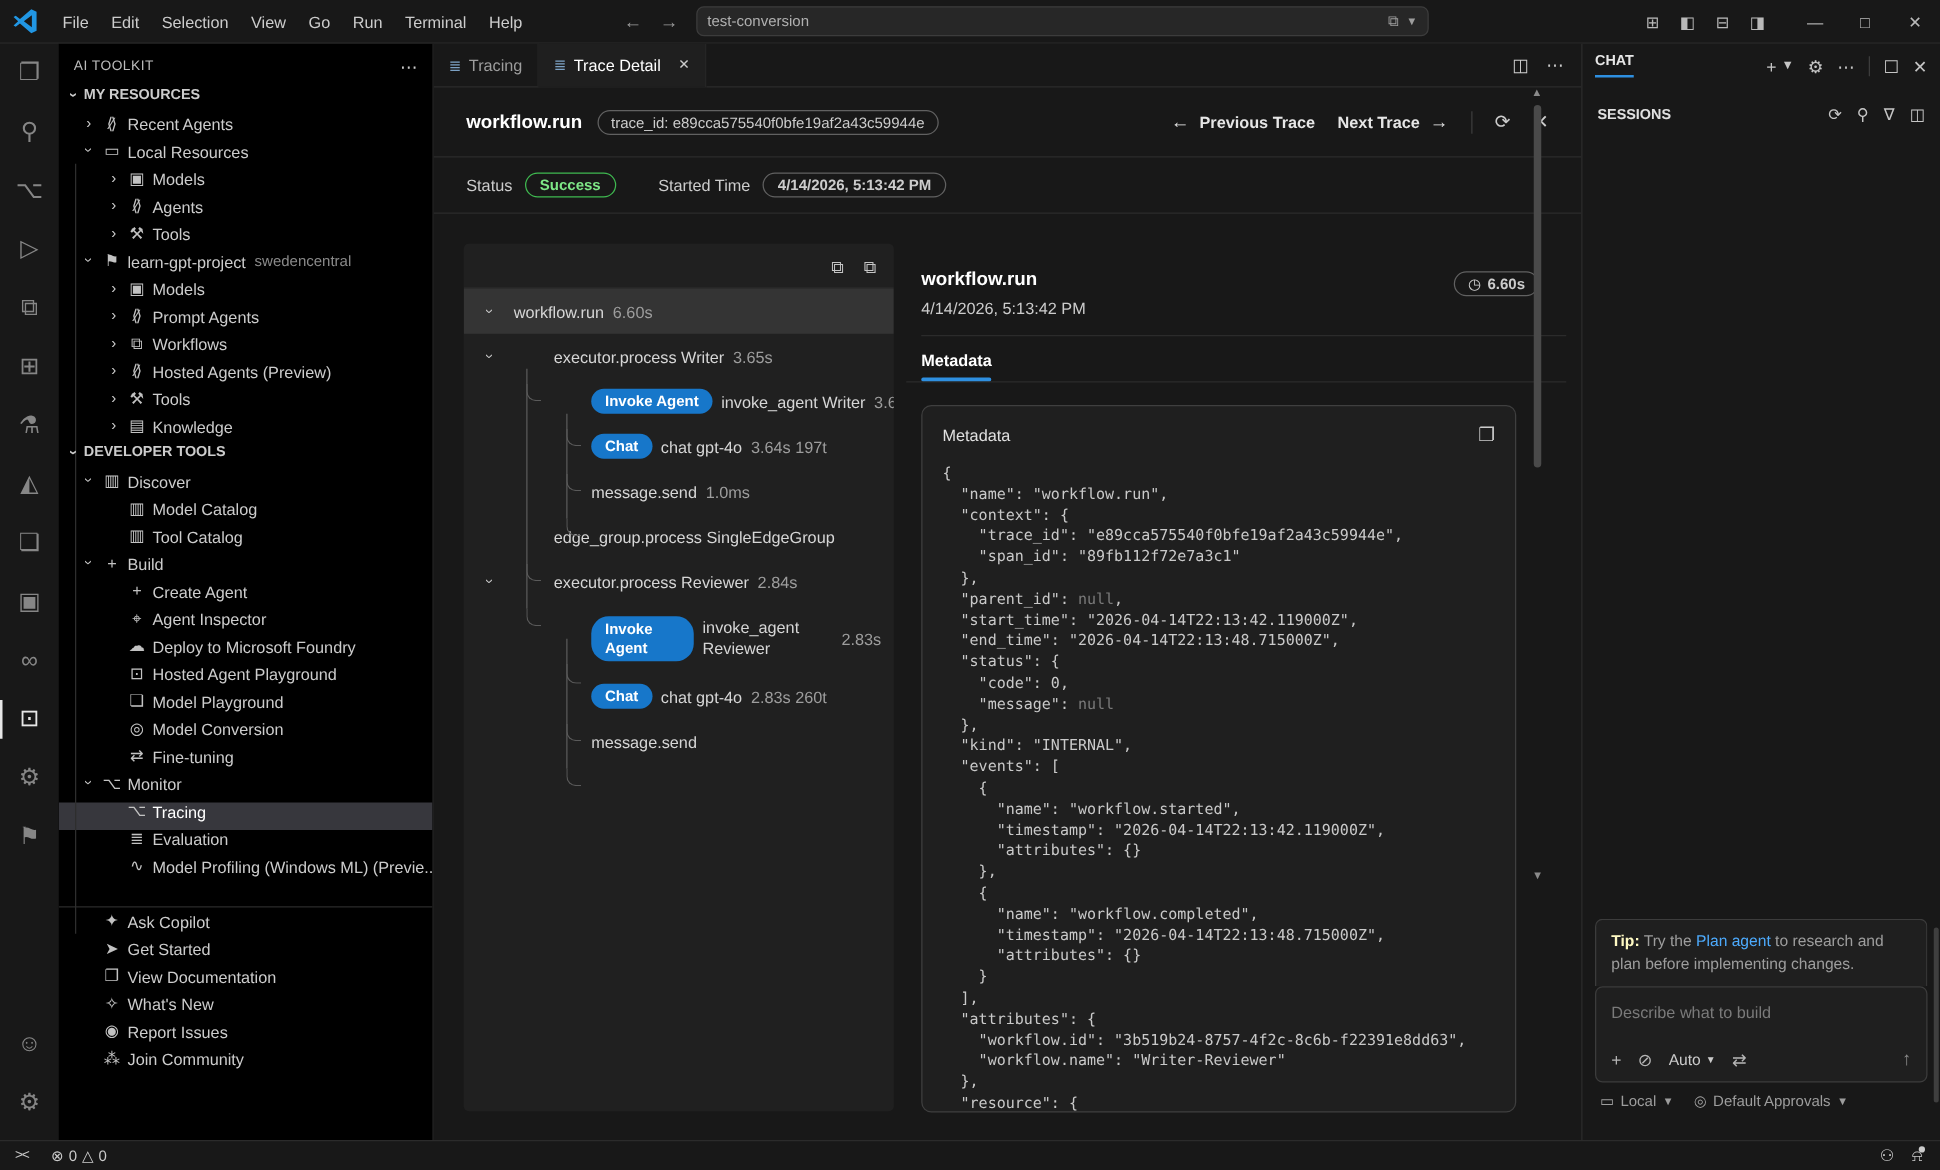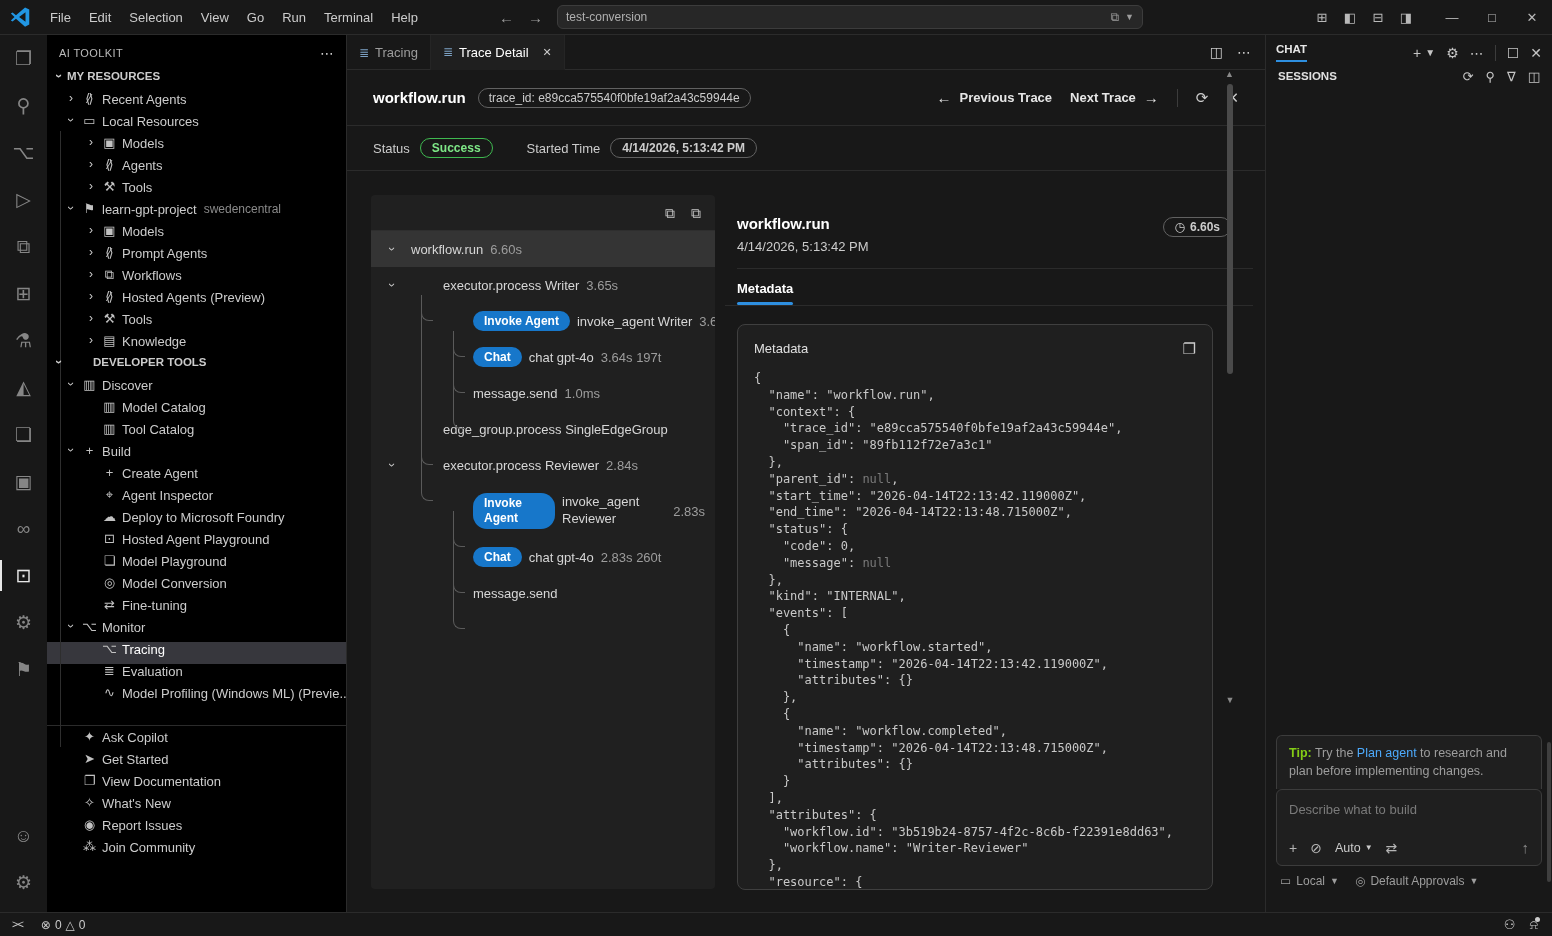--- a/index.html
+++ b/index.html
@@ -129,27 +129,27 @@
 
   
   .chat { position:absolute; left:1265px; top:35px; width:287px; height:877px;
     background:#181818; border-left:1px solid #2b2b2b; }
   .chat-head { height:35px; display:flex; align-items:center; padding:0 10px; }
   .chat-title { font-size:11.5px; font-weight:bold; color:#e7e7e7; position:relative; padding-bottom:7px; }
   .chat-title::after { content:""; position:absolute; left:0; right:0; bottom:0; height:2px; background:#2e8fe0; }
   .chat-head-icons { margin-left:auto; display:flex; align-items:center; gap:11px; color:#c5c5c5; font-size:14px; }
   .chat-head-icons .sep { width:1px; height:16px; background:#3c3c3c; }
   .chat-head-icons .small { font-size:10px; margin-left:-7px; }
-  .sessions-row { height:28px; display:flex; align-items:flex-start; padding:0 12px; }
+  .sessions-row { height:28px; display:flex; align-items:flex-end; padding:0 12px; }
   .sessions-label { font-size:11.5px; font-weight:bold; color:#e0e0e0; }
   .sessions-icons { margin-left:auto; display:flex; gap:12px; color:#c5c5c5; font-size:13px; }
   .chat-bottom { position:absolute; left:10px; right:10px; bottom:24px; }
   .tip-box { border:1px solid #3c3c3c; border-bottom:none; border-radius:6px 6px 0 0;
     background:#1f1f1f; padding:9px 12px; font-size:12.5px; color:#9d9d9d; line-height:1.4; }
-  .tip-box b { color:#84cc16; }
+  .tip-box b { color:#fef9c3; }
   .tip-link { color:#4daafc; }
   .input-box { border:1px solid #3c3c3c; border-radius:6px; background:#1f1f1f; padding:12px 12px 10px 12px; }
   .input-placeholder { color:#7a7a7a; font-size:13px; min-height:38px; }
   .input-controls { display:flex; align-items:center; gap:13px; color:#b5b5b5; font-size:14px; }
   .input-controls .mode { font-size:12.5px; color:#cccccc; display:flex; align-items:center; gap:4px; }
   .input-controls .send { margin-left:auto; color:#8a8a8a; font-size:15px; }
   .chat-footer { display:flex; align-items:center; gap:16px; padding:8px 4px 0 4px; color:#9d9d9d; font-size:12px; }
   .chat-footer .f-item { display:flex; align-items:center; gap:5px; }
   .chat-footer .chev-s { font-size:9px; }
   .chat-scroll { position:absolute; right:1px; bottom:30px; width:4px; height:140px; background:#3f3f3f; border-radius:2px; }
@@ -291,21 +291,21 @@
       <div class="sb-item" style="padding-left: 36px;">
         <span class="chev icon">›</span>
         <span class="sb-ico icon">⚒</span>
         <span>Tools</span>
       </div>
       <div class="sb-item" style="padding-left: 36px;">
         <span class="chev icon">›</span>
         <span class="sb-ico icon">▤</span>
         <span>Knowledge</span>
       </div>
-      <div class="sb-item header" style="padding-left: 4px; gap: 26px;">
+      <div class="sb-item header" style="padding-left: 4px;">
         <span class="chev icon down">›</span>
         <span>DEVELOPER TOOLS</span>
       </div>
       <div class="sb-item" style="padding-left: 16px;">
         <span class="chev icon down">›</span>
         <span class="sb-ico icon">▥</span>
         <span>Discover</span>
       </div>
       <div class="sb-item" style="padding-left: 36px;">
         <span style="width: 16px; flex: 0 0 auto;"></span>

